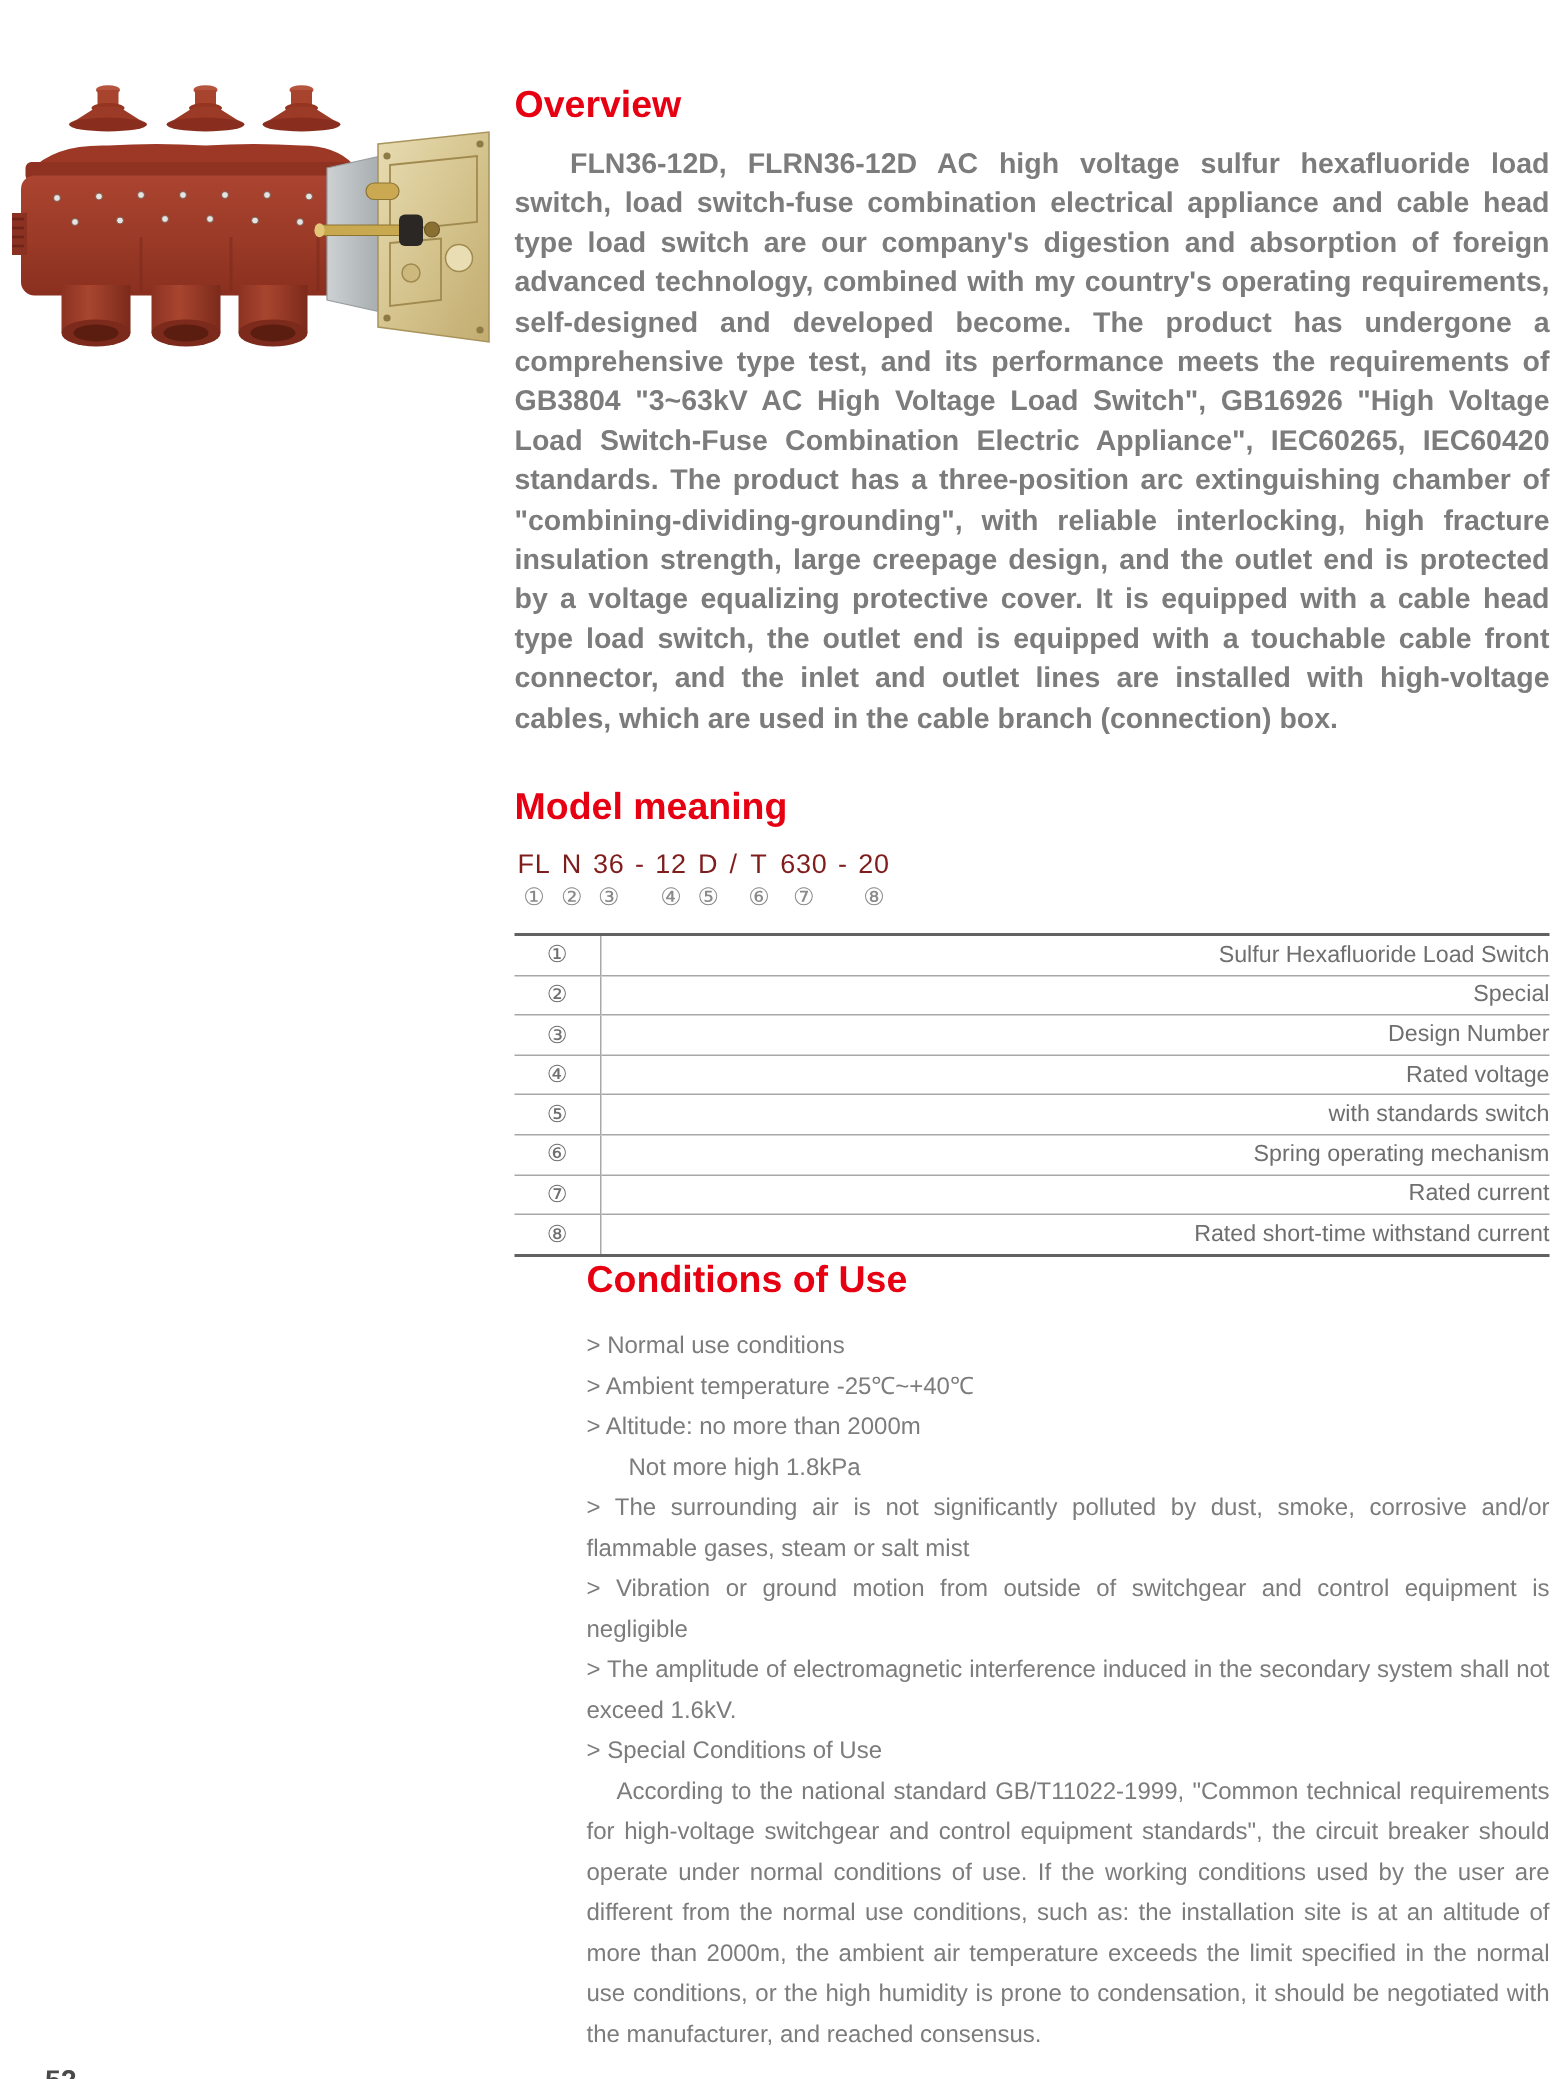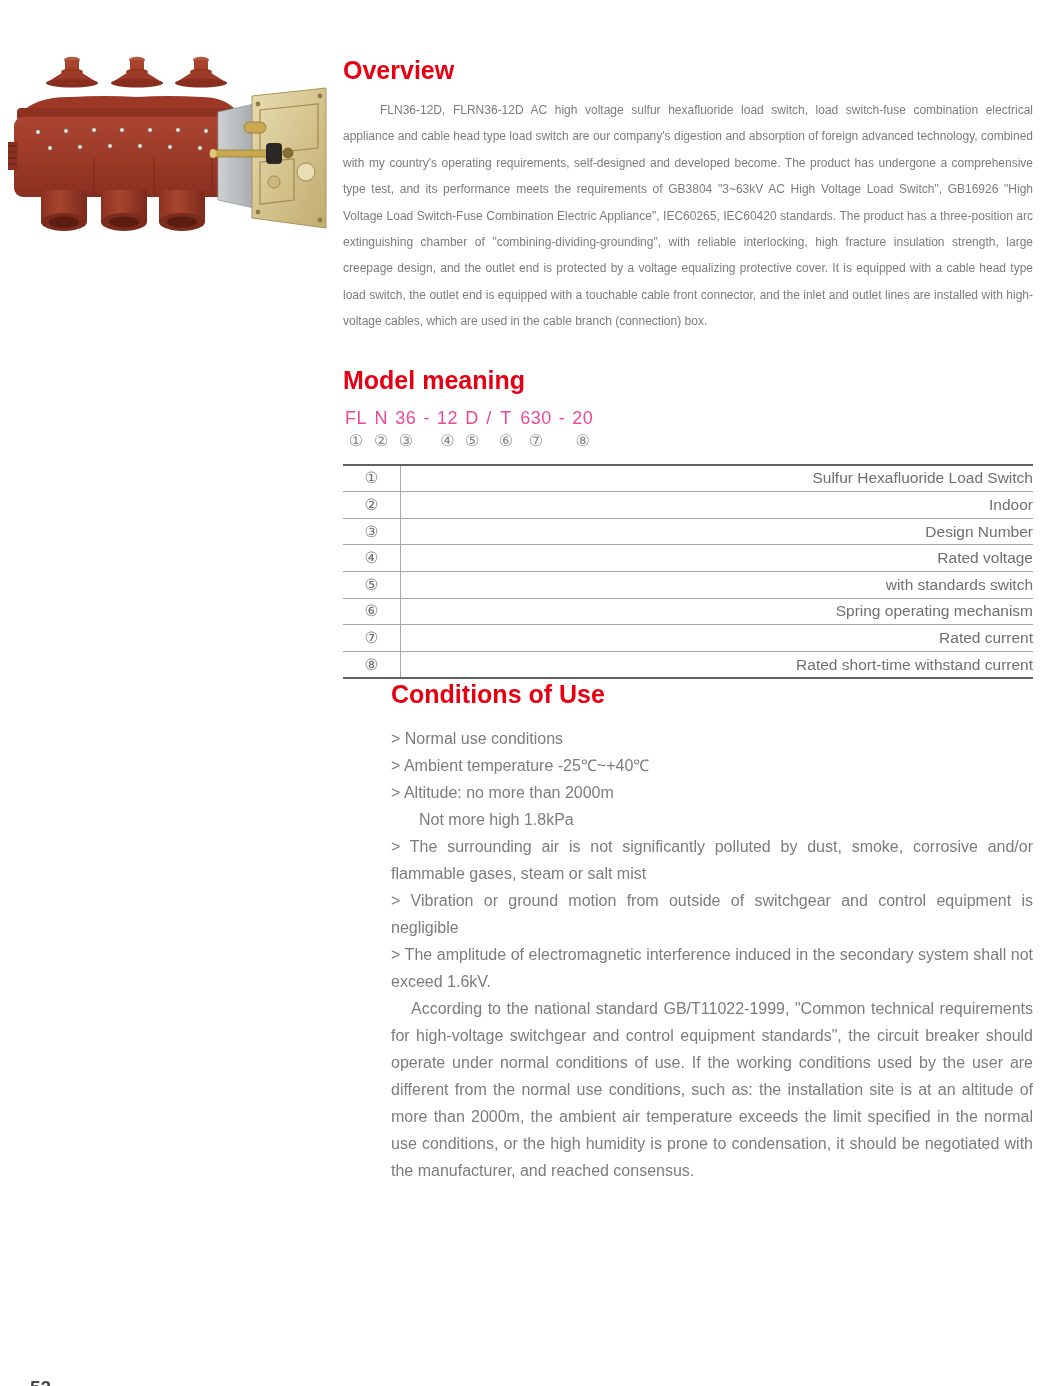--- a/index.html
+++ b/index.html
@@ -26,42 +26,43 @@
   }
   h2.red-heading{
     margin:0 0 12px 0;
     font-size:25px;
     font-weight:bold;
     color:#e60012;
     line-height:30px;
   }
   .para{
     margin:0 0 30px 0;
-    font-size:12px;
+    font-size:19px;
     line-height:26.4px;
     color:#7c7c7c;
     text-align:justify;
+    font-weight:bold;
   }
   .para.first-indent{ text-indent:37px; }
   .section{ margin:0; }
   .section + .section{ margin-top:0; }
   .model-code-row{
     display:flex;
     align-items:flex-start;
     margin:2px 0 0 2px;
   }
   .seg{
     display:flex;
     flex-direction:column;
     align-items:center;
     margin-right:7px;
   }
   .seg-code{
     font-size:18px;
-    color:#ec4899;
+    color:#7f1d1d;
     line-height:22px;
     letter-spacing:.5px;
   }
   .seg-num{
     font-size:16px;
     color:#8a8a8a;
     line-height:21px;
     margin-top:1px;
     min-height:21px;
   }
@@ -284,21 +285,21 @@
           </div>
         </div>
       <table class="model-table">
         <tbody>
             <tr>
               <td class="num-cell">①</td>
               <td class="desc-cell">Sulfur Hexafluoride Load Switch</td>
             </tr>
             <tr>
               <td class="num-cell">②</td>
-              <td class="desc-cell">Indoor</td>
+              <td class="desc-cell">Special</td>
             </tr>
             <tr>
               <td class="num-cell">③</td>
               <td class="desc-cell">Design Number</td>
             </tr>
             <tr>
               <td class="num-cell">④</td>
               <td class="desc-cell">Rated voltage</td>
             </tr>
             <tr>
@@ -324,20 +325,21 @@
     <section class="section conditions-section">
       <h2 class="red-heading">Conditions of Use</h2>
       <div class="conditions-list">
           <div class="cond">&gt; Normal use conditions</div>
           <div class="cond">&gt; Ambient temperature -25℃~+40℃</div>
           <div class="cond">&gt; Altitude: no more than 2000m</div>
           <div class="cond hang">Not more high 1.8kPa</div>
           <div class="cond">&gt; The surrounding air is not significantly polluted by dust, smoke, corrosive and/or flammable gases, steam or salt mist</div>
           <div class="cond">&gt; Vibration or ground motion from outside of switchgear and control equipment is negligible</div>
           <div class="cond">&gt; The amplitude of electromagnetic interference induced in the secondary system shall not exceed 1.6kV.</div>
+          <div class="cond">&gt; Special Conditions of Use</div>
           <div class="cond first">According to the national standard GB/T11022-1999, "Common technical requirements for high-voltage switchgear and control equipment standards", the circuit breaker should operate under normal conditions of use. If the working conditions used by the user are different from the normal use conditions, such as: the installation site is at an altitude of more than 2000m, the ambient air temperature exceeds the limit specified in the normal use conditions, or the high humidity is prone to condensation, it should be negotiated with the manufacturer, and reached consensus.</div>
         </div>
     </section>
 
   </div>
 
   <div class="page-number">52</div>
 
 </div>
 

